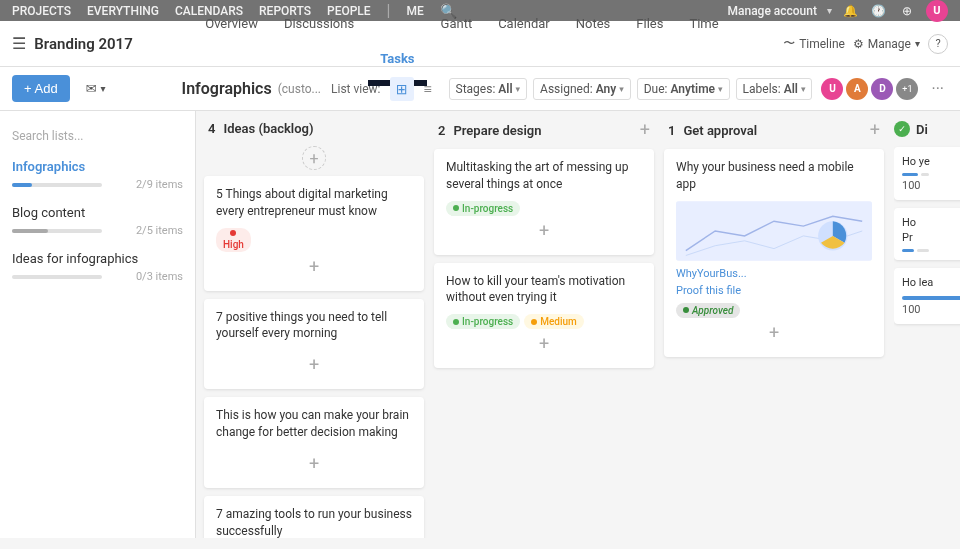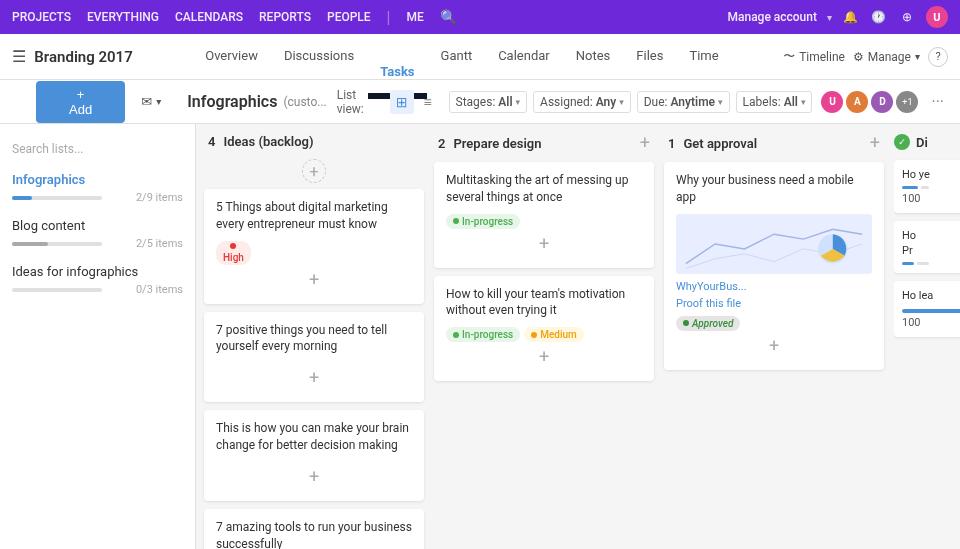--- a/index.html
+++ b/index.html
@@ -1,21 +1,21 @@
 <!DOCTYPE html>
 <html><head>
   <meta charset="utf-8">
   <style>
     * { box-sizing: border-box; margin: 0; padding: 0; }
     body { font-family: -apple-system, BlinkMacSystemFont, 'Segoe UI', Roboto, sans-serif; font-size: 13px; background: #f5f5f5; overflow: hidden; }
 
     
     .top-nav {
-      background: #6d28d9;
-      height: 34px;
+      background: #737373;
+      height: 21px;
       display: flex;
       align-items: center;
       padding: 0 12px;
       color: white;
     }
     .top-nav-left { display: flex; align-items: center; gap: 16px; flex: 1; }
     .top-nav-item { font-size: 12px; font-weight: 500; color: rgba(255,255,255,0.9); cursor: pointer; }
     .top-nav-sep { color: rgba(255,255,255,0.4); font-size: 16px; }
     .top-nav-right { display: flex; align-items: center; gap: 10px; }
     .top-nav-right span { font-size: 12px; color: rgba(255,255,255,0.9); cursor: pointer; }
@@ -27,21 +27,21 @@
       background: white;
       height: 46px;
       display: flex;
       align-items: center;
       padding: 0 12px;
       border-bottom: 1px solid #e0e0e0;
       gap: 0;
     }
     .hamburger { margin-right: 8px; cursor: pointer; color: #555; font-size: 16px; }
     .project-title { font-size: 15px; font-weight: 600; color: #333; margin-right: 8px; }
-    .second-nav-tabs { display: flex; align-items: center; gap: 2px; flex: 1; justify-content: center; }
+    .second-nav-tabs { display: flex; align-items: flex-start; gap: 2px; flex: 1; justify-content: center; }
     .tab-item { padding: 14px 12px; font-size: 13px; color: #555; cursor: pointer; border-bottom: 2px solid transparent; }
     .tab-item.active { color: #4a90d9; border-bottom: 6px solid #0f172a; font-weight: 700; margin-top: 35px; }
     .second-nav-right { display: flex; align-items: center; gap: 8px; }
     .timeline-btn { display: flex; align-items: center; gap: 4px; font-size: 12px; color: #555; cursor: pointer; }
     .manage-btn { display: flex; align-items: center; gap: 4px; font-size: 12px; color: #555; cursor: pointer; }
     .help-icon { width: 20px; height: 20px; border-radius: 50%; border: 1px solid #ccc; display: flex; align-items: center; justify-content: center; font-size: 11px; color: #555; cursor: pointer; }
 
     
     .toolbar {
       background: white;
@@ -50,28 +50,27 @@
       align-items: center;
       padding: 0 12px;
       border-bottom: 1px solid #e0e0e0;
       gap: 10px;
     }
     .add-btn {
       background: #4a90d9;
       color: white;
       border: none;
       border-radius: 4px;
-      padding: 6px 28px;
+      padding: 6px 12px;
       font-size: 13px;
       cursor: pointer;
       display: flex;
       align-items: center;
       gap: 4px;
       font-weight: 500;
-      margin-left: 24px;
     }
     .inbox-btn {
       display: flex;
       align-items: center;
       gap: 4px;
       color: #555;
       font-size: 13px;
       cursor: pointer;
       padding: 4px 6px;
       border-radius: 4px;

